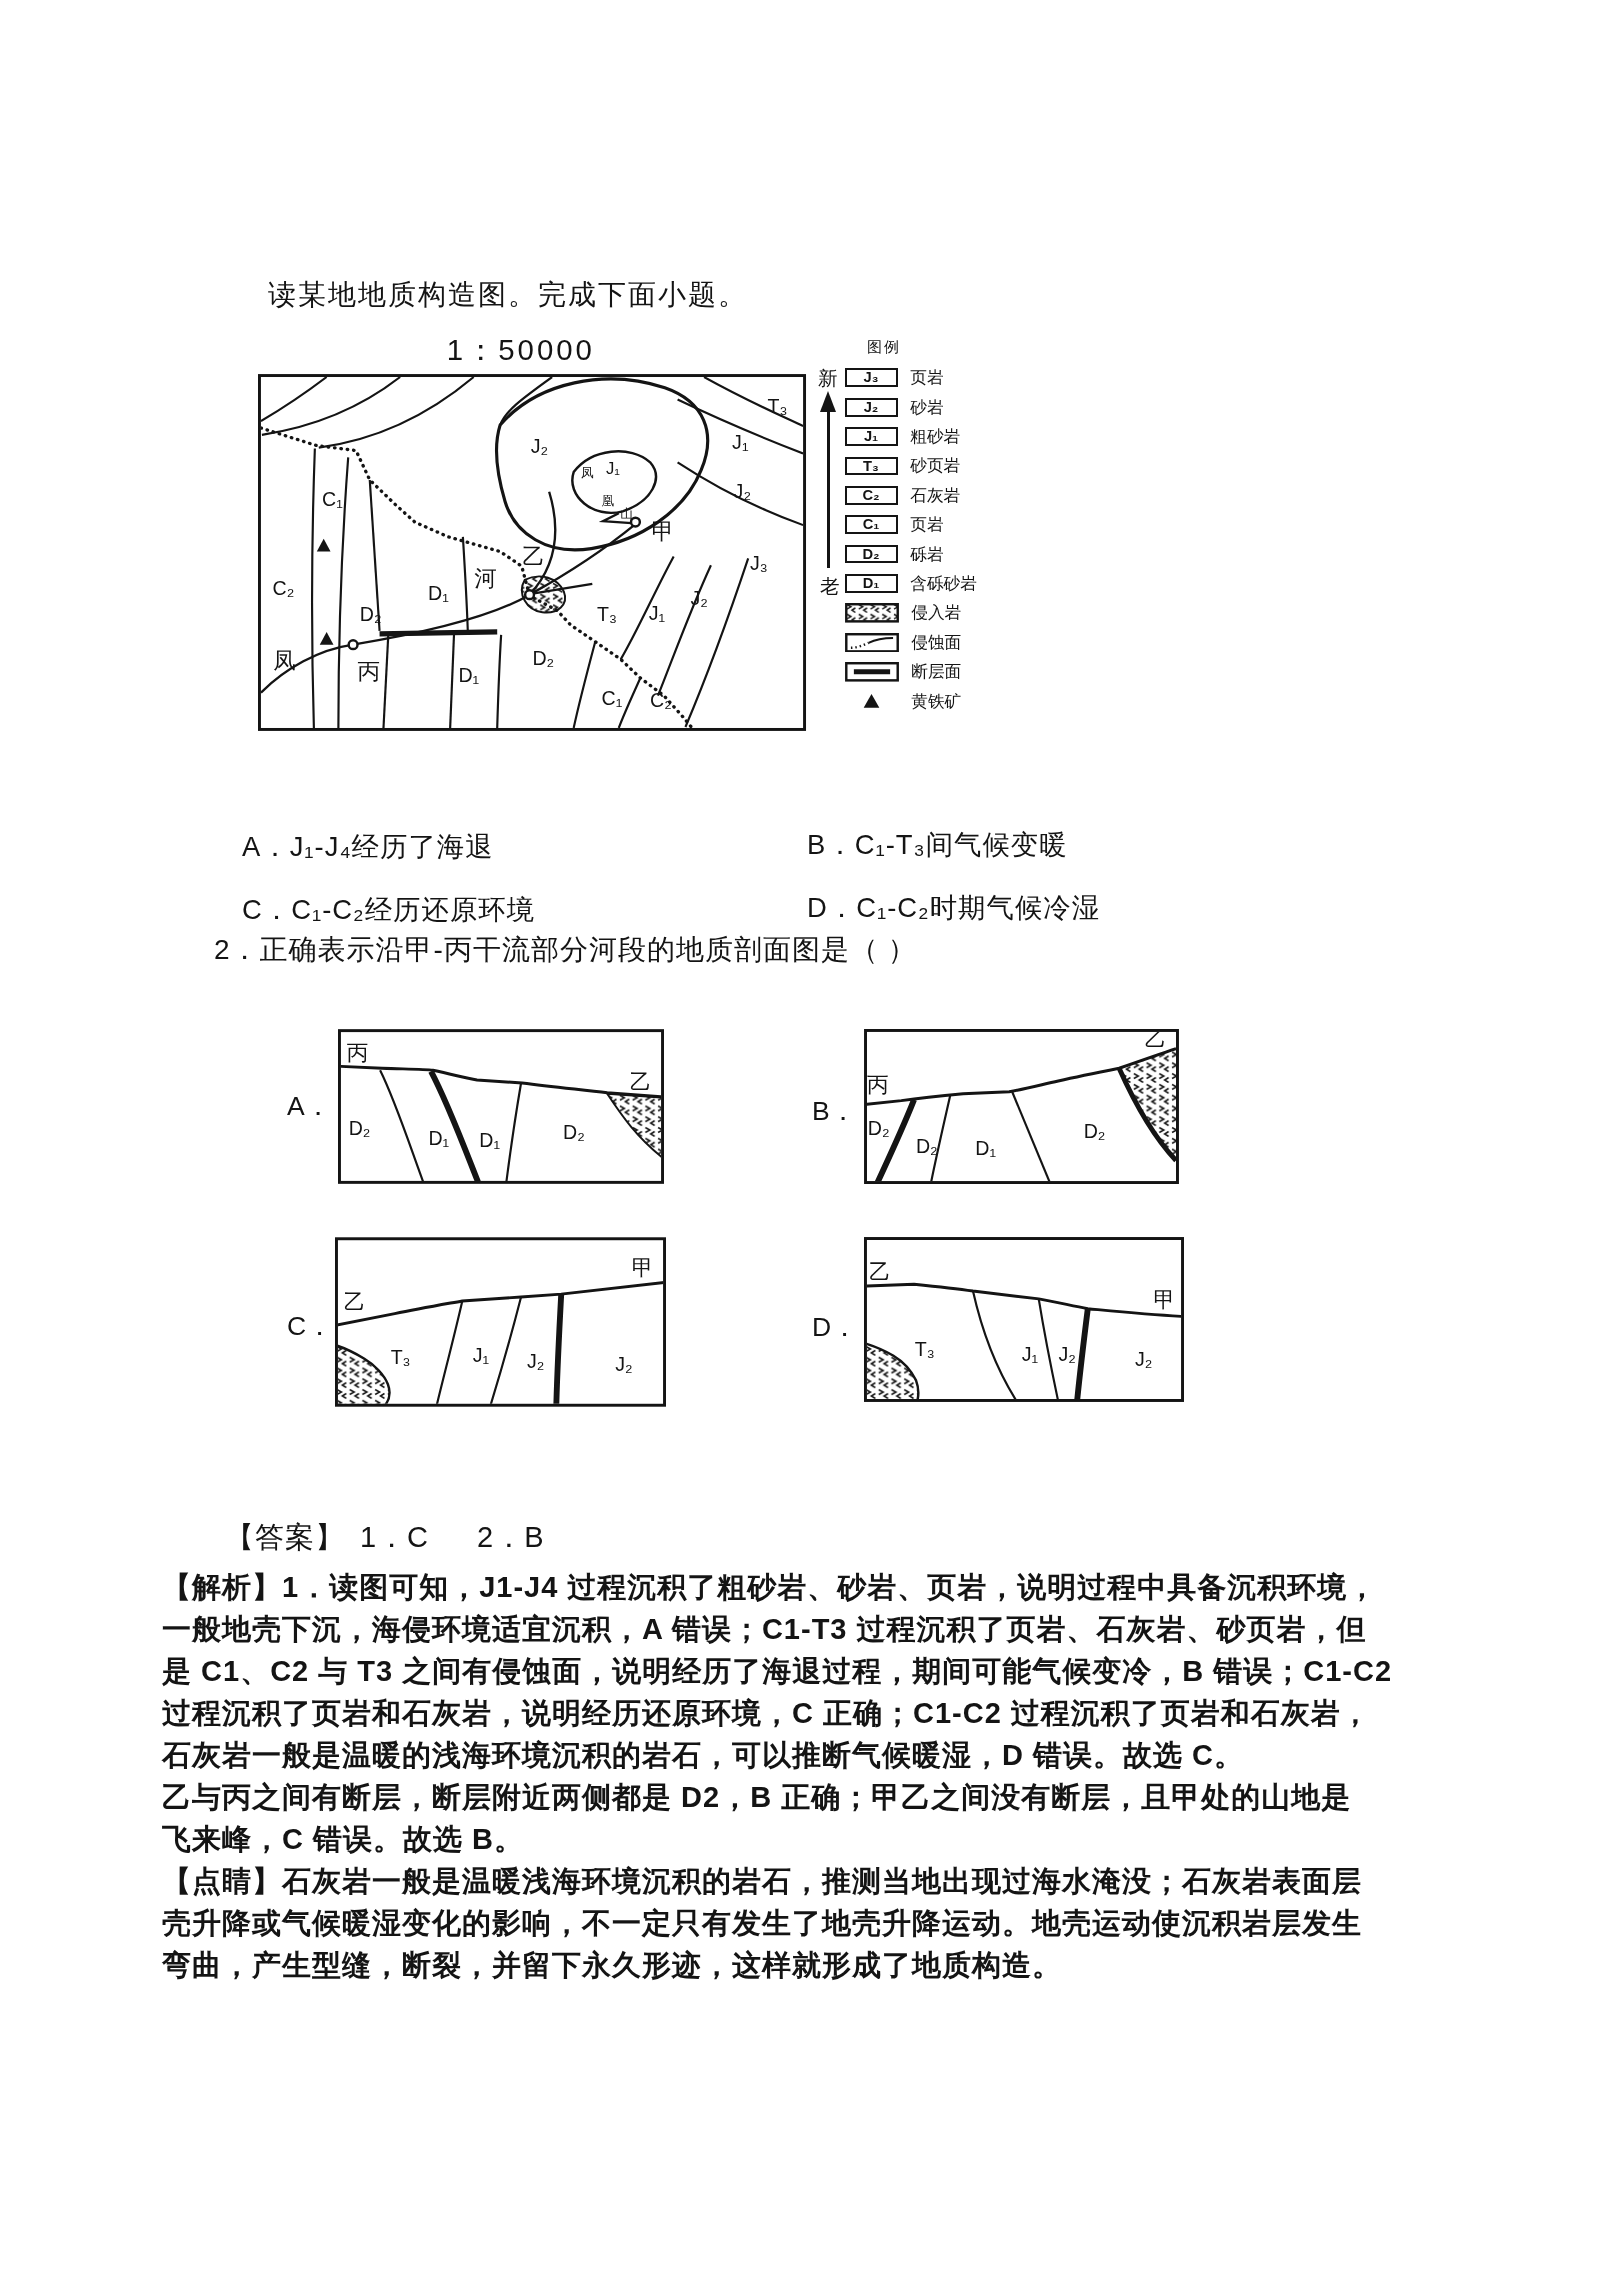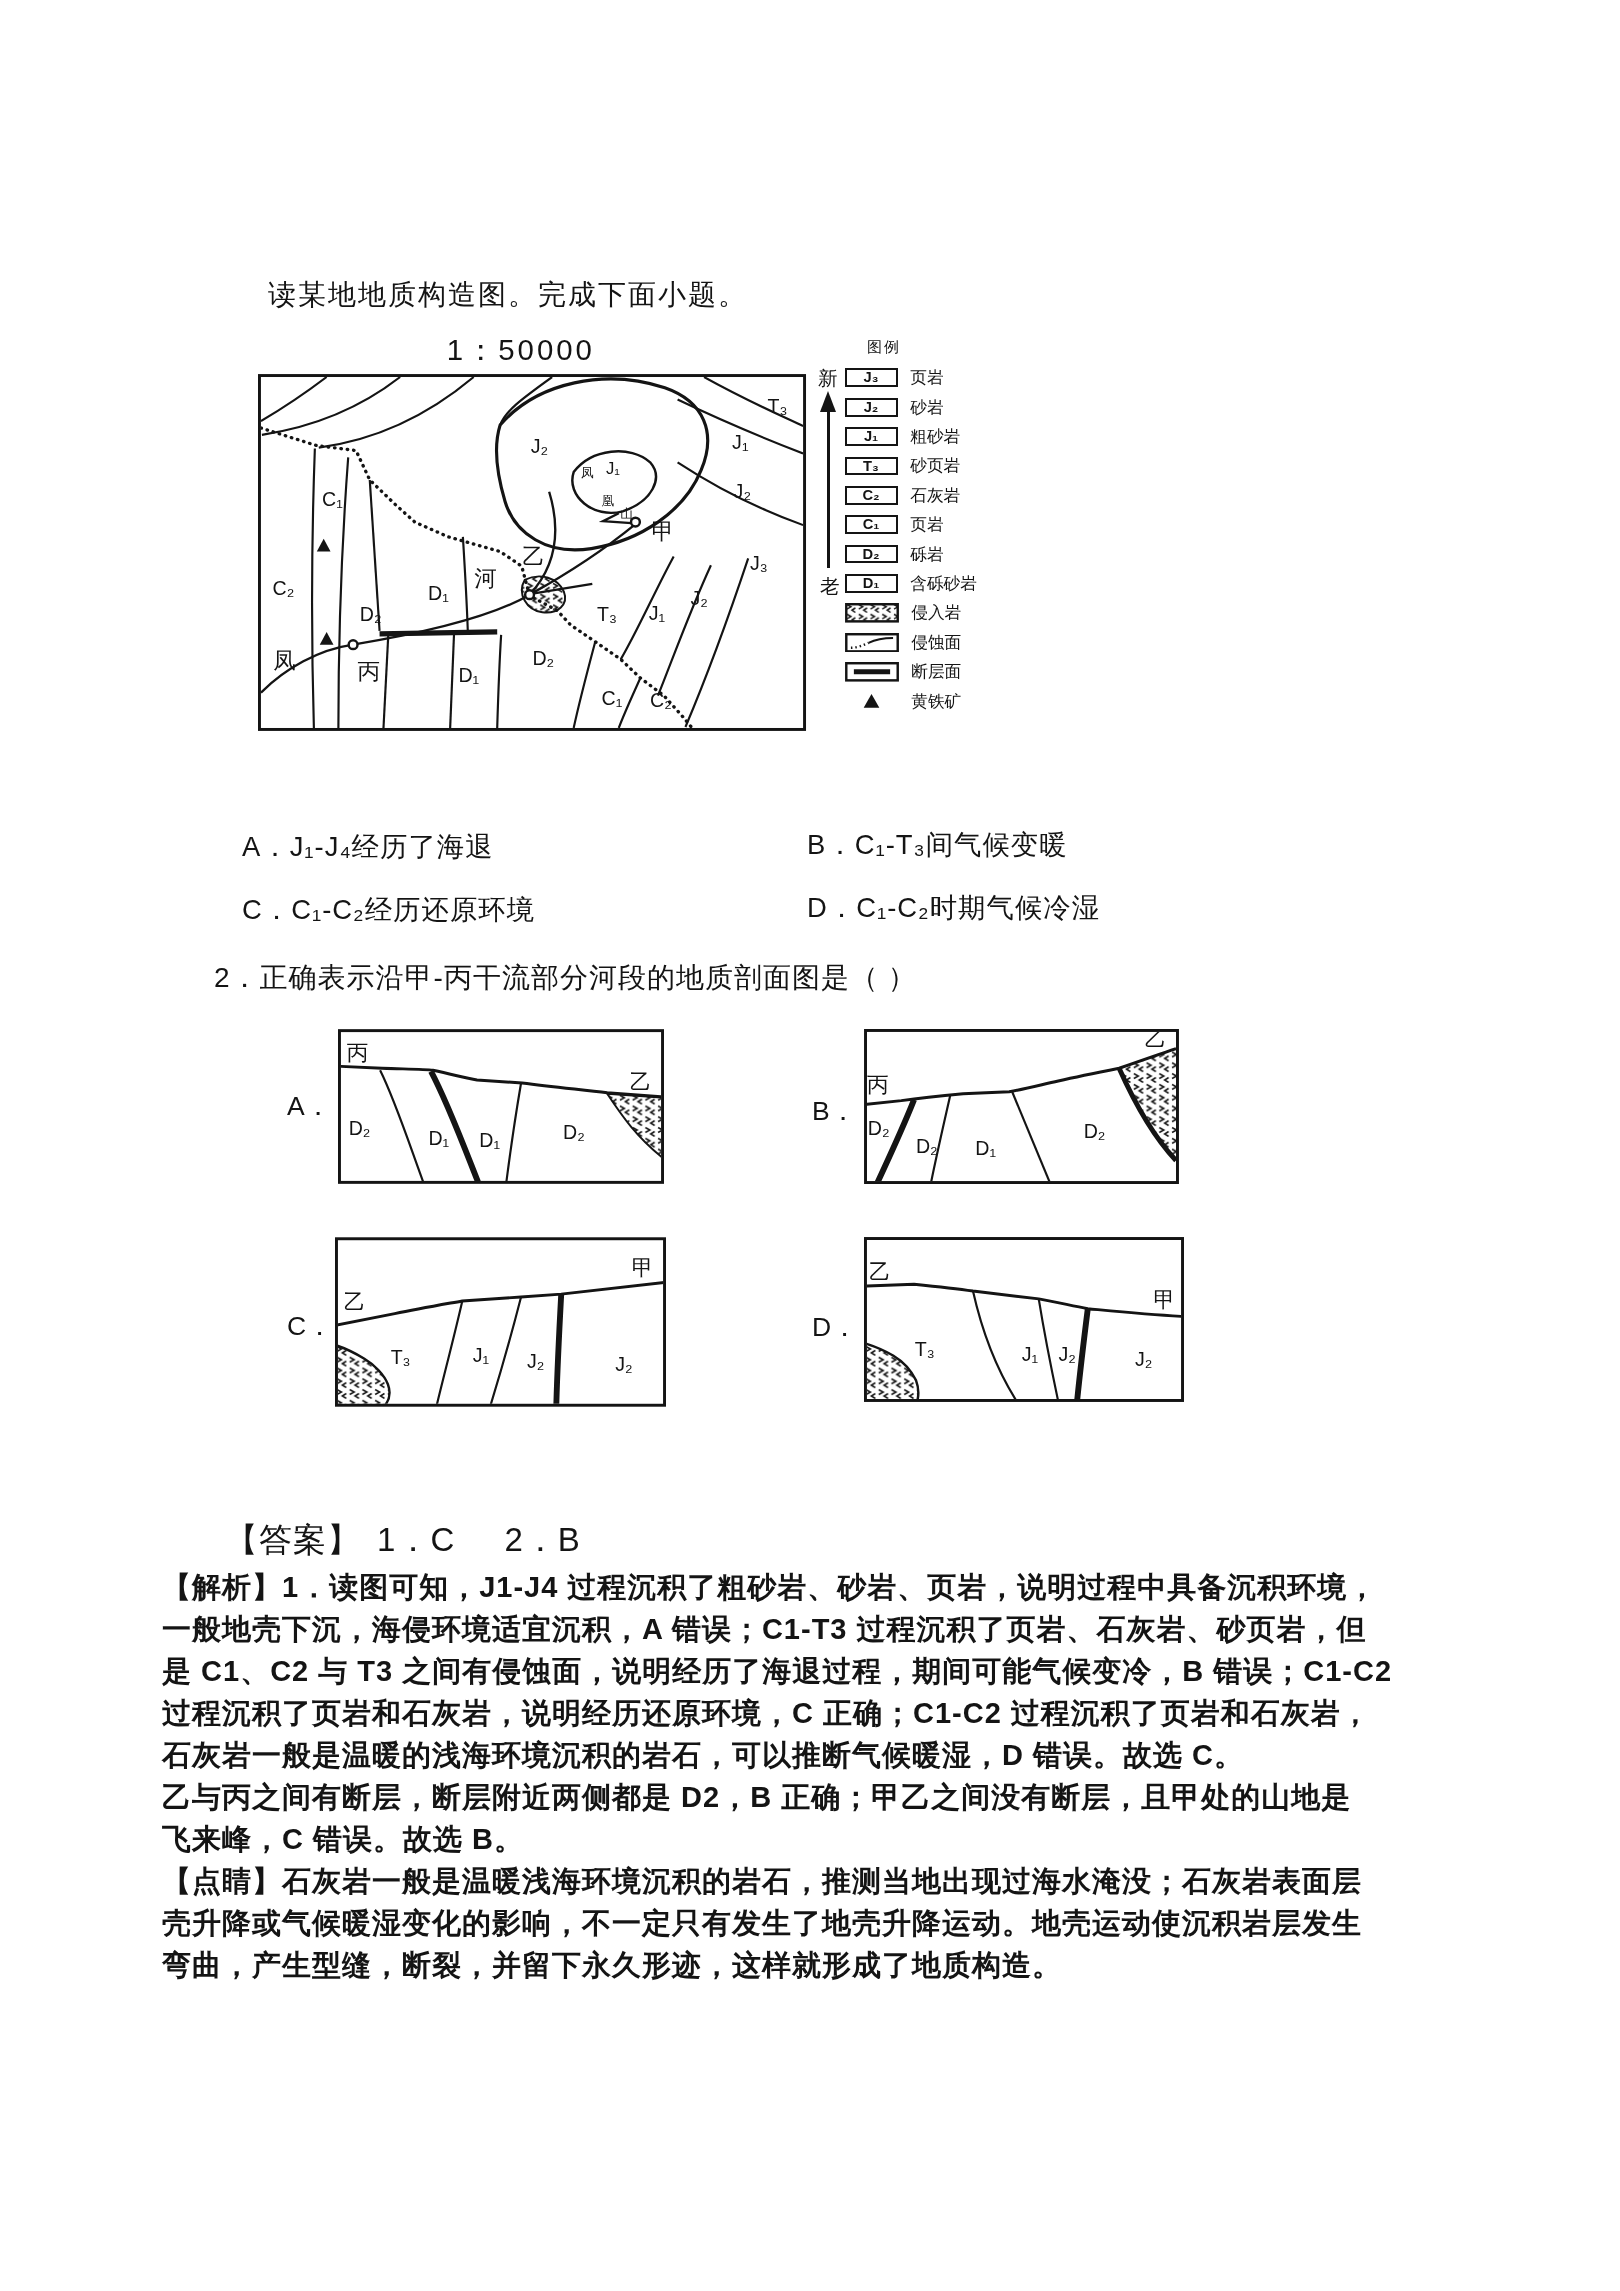--- a/index.html
+++ b/index.html
@@ -20,21 +20,21 @@
             border-left:8.8px solid transparent;border-right:8.8px solid transparent;
             border-bottom:21.6px solid #141414;}
   .age-shaft{position:absolute;left:9.3px;top:73px;width:2.9px;height:157px;background:#141414;}
   .lrows{position:absolute;left:26.5px;top:29px;}
   .lrow{display:flex;align-items:center;height:21.6px;margin-bottom:7.8px;}
   .lbox{width:49px;height:14.7px;border:2.5px solid #141414;display:flex;align-items:center;
         justify-content:center;font-size:14.7px;font-weight:bold;flex:none;line-height:14.7px;}
   .lsym{width:54px;height:19.6px;flex:none;}
   .llab{margin-left:12.7px;font-size:16.7px;white-space:nowrap;}
   
-  .ansline{left:225px;top:1518px;font-size:33px;font-weight:500;letter-spacing:1px;}
+  .ansline{left:225px;top:1518px;font-size:29px;font-weight:500;letter-spacing:1px;}
   .ansline span{display:inline-block;}
   .ans-a1{margin-left:5.9px;}
   .ans-a2{margin-left:39px;}
   .expl{left:162px;top:1566px;width:1333px;font-size:29px;font-weight:700;}
   .xline{height:42px;line-height:42px;white-space:nowrap;letter-spacing:1px;}
 </style>
 </head>
 <body>
 
 <div class="page">
@@ -204,21 +204,21 @@
         <span class="llab">黄铁矿</span>
       </div>
     </div>
   </div>
 
   <div class="abs opt" style="left:242px;top:829px;">A．J₁-J₄经历了海退</div>
   <div class="abs opt" style="left:807px;top:827px;">B．C₁-T₃间气候变暖</div>
   <div class="abs opt" style="left:242px;top:892px;">C．C₁-C₂经历还原环境</div>
   <div class="abs opt" style="left:807px;top:890px;">D．C₁-C₂时期气候冷湿</div>
 
-  <div class="abs qtext" style="left:214px;top:959px;">2．正确表示沿甲-丙干流部分河段的地质剖面图是（ ）</div>
+  <div class="abs qtext" style="left:214px;top:931px;">2．正确表示沿甲-丙干流部分河段的地质剖面图是（ ）</div>
 
   <div class="abs secletter" style="left:287px;top:1088px;">A．</div>
   <div class="abs secletter" style="left:812px;top:1093px;">B．</div>
   <div class="abs secletter" style="left:287px;top:1308px;">C．</div>
   <div class="abs secletter" style="left:812px;top:1309px;">D．</div>
 
   <svg class="abs" style="left:338px;top:1029px;" width="326" height="155" viewBox="0 0 333 158">
     <defs>
       <pattern id="patA" width="13" height="11" patternUnits="userSpaceOnUse">
         <path d="M2,1.5 L6.5,4 L2,6.5" fill="none" stroke="#141414" stroke-width="1.6"></path>

